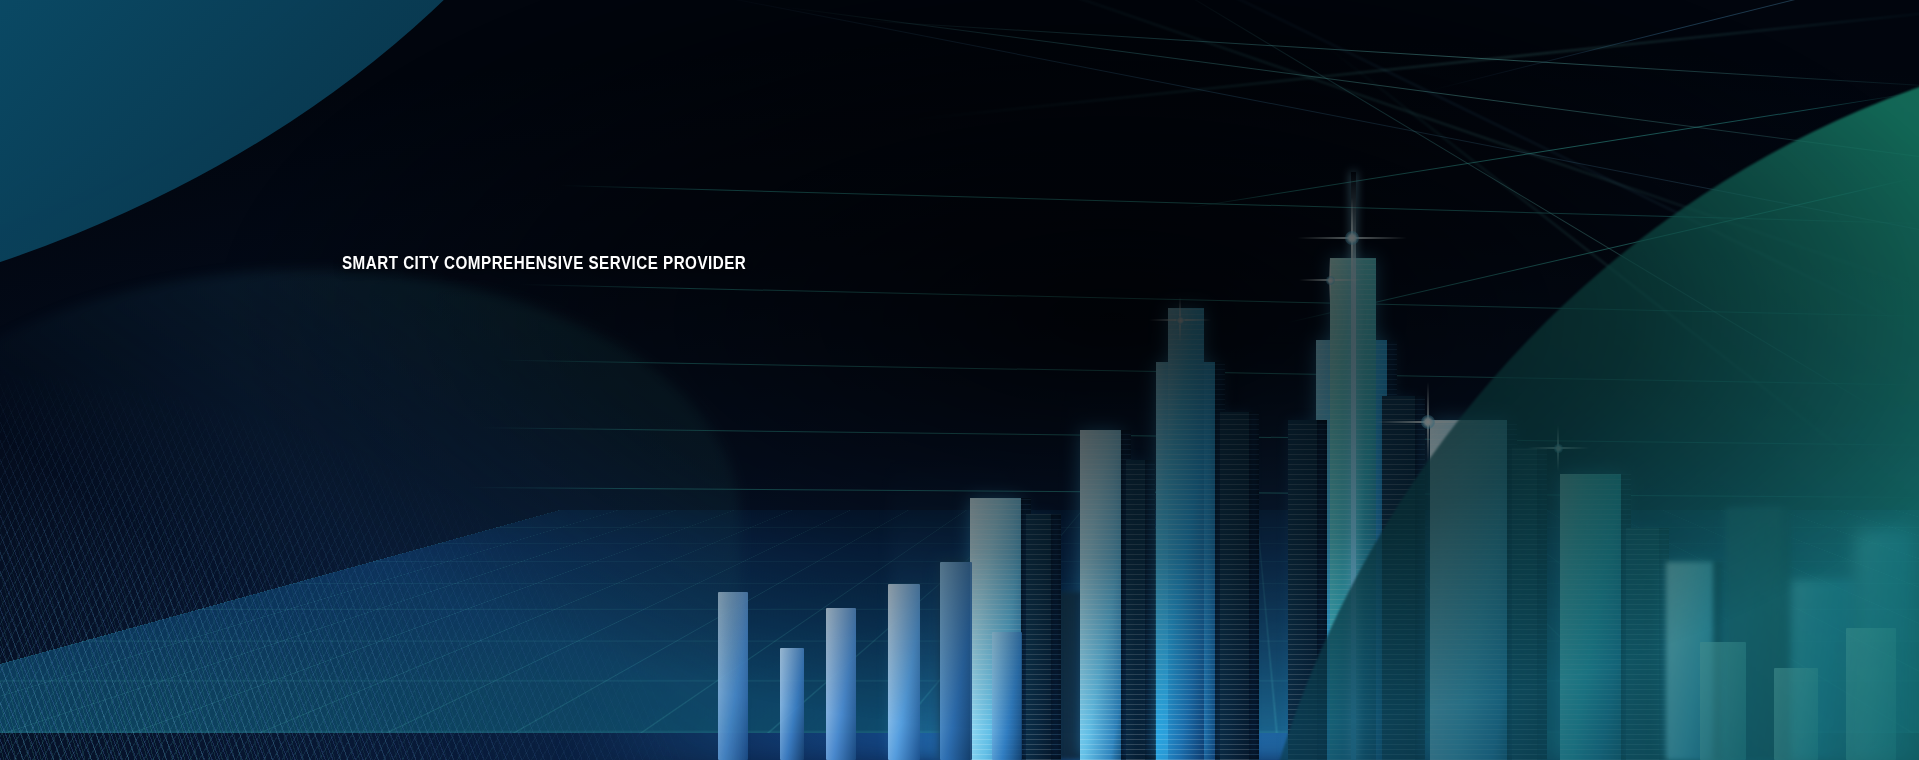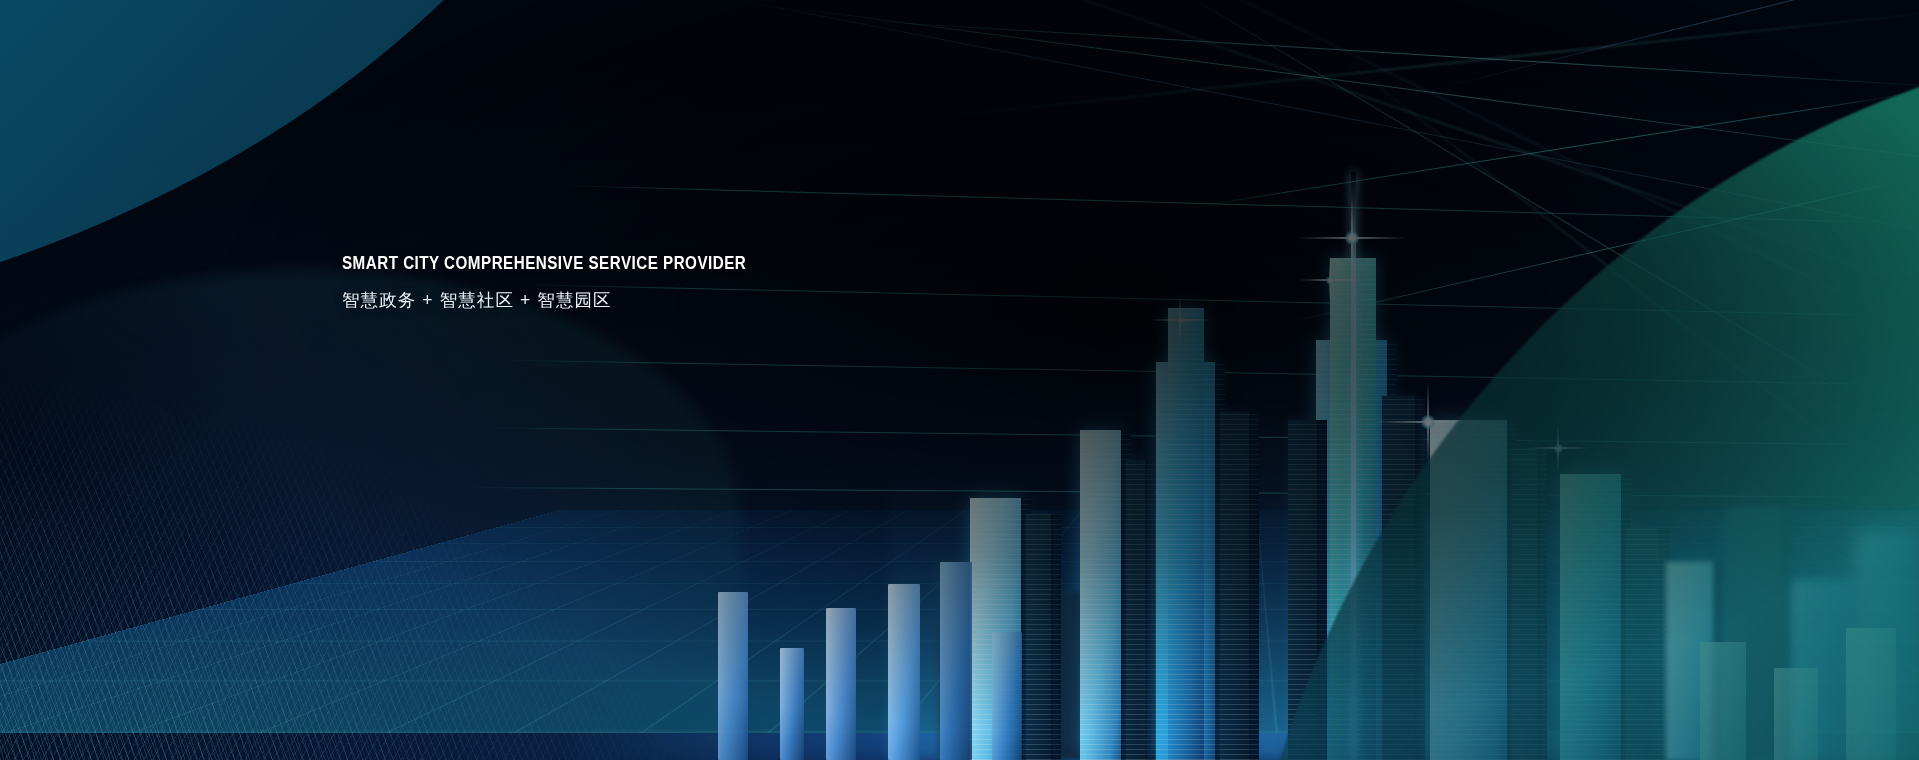--- a/index.html
+++ b/index.html
@@ -369,16 +369,15 @@
   <div id="curve-right"></div>
 
   <div id="wave-edge"></div>
   <div id="wave-mesh"></div>
   <div id="wave-mesh2"></div>
 
   <div class="layer" id="bg-vignette"></div>
 
   <div id="text-block">
     <p id="eyebrow">SMART CITY COMPREHENSIVE SERVICE PROVIDER</p>
-    <p id="subline">智慧政务 + 智慧社区 + 智慧园区</p>
   </div>
 
 </div>
 
 </body></html>

